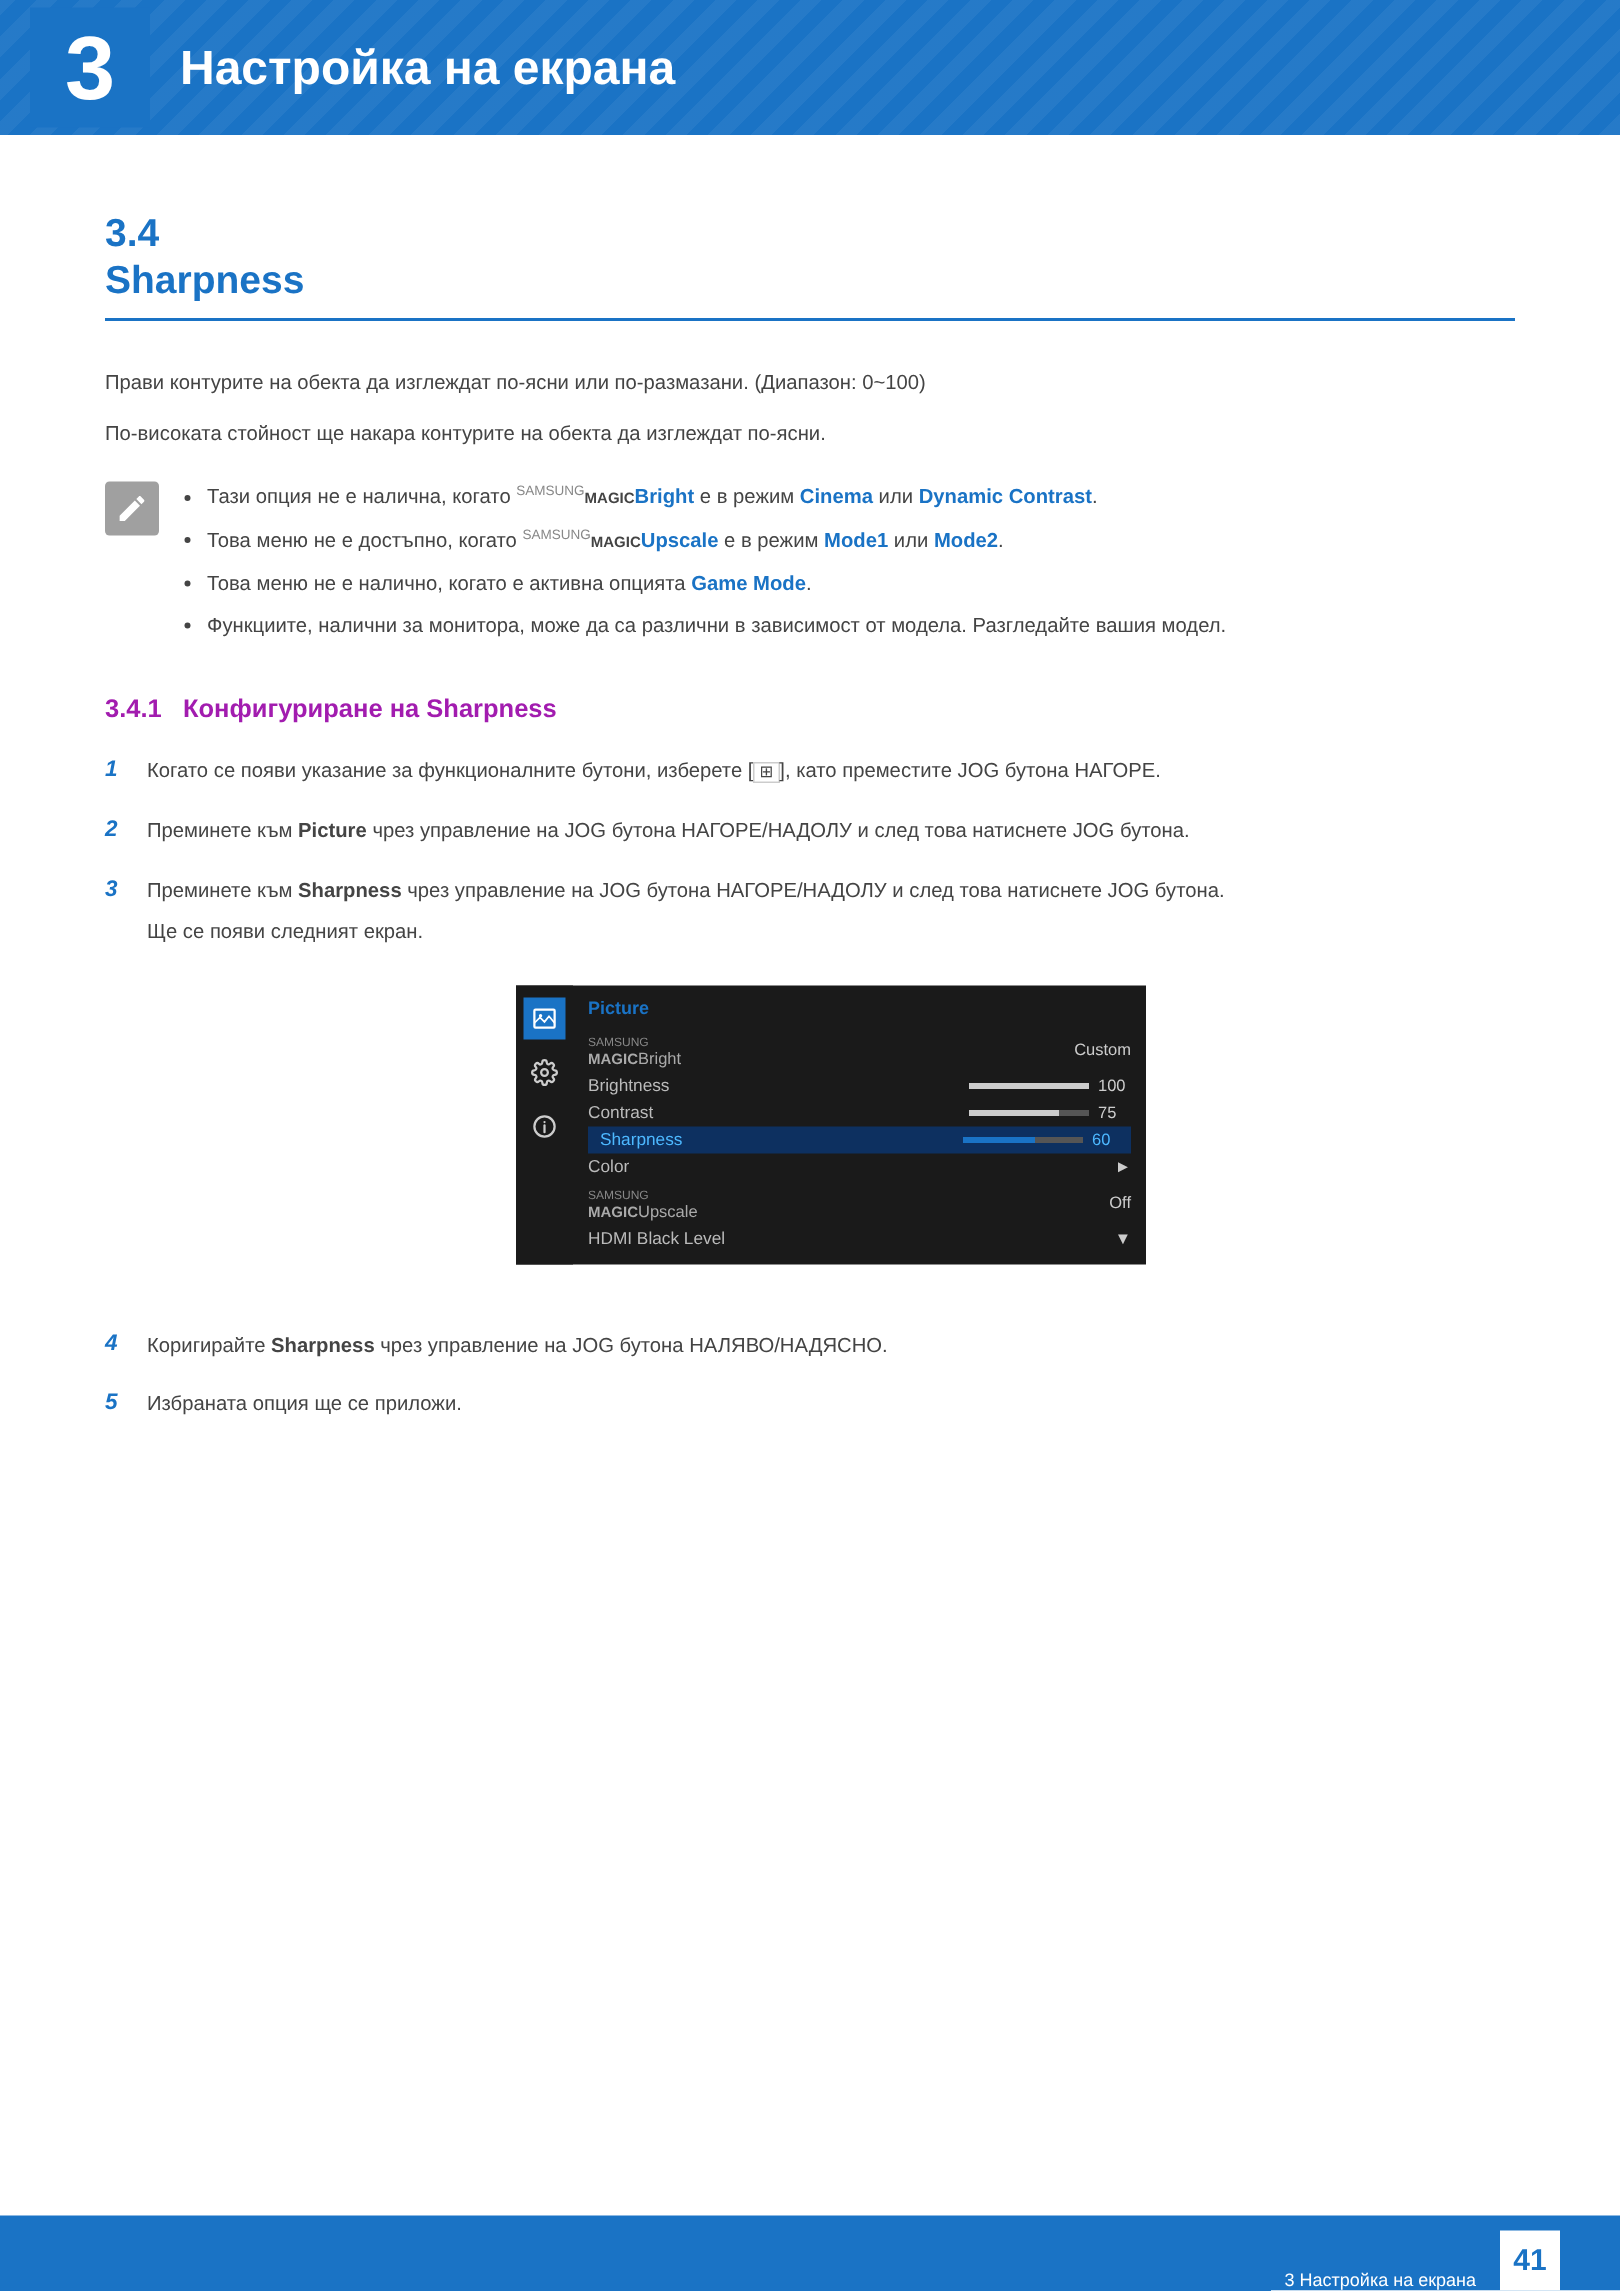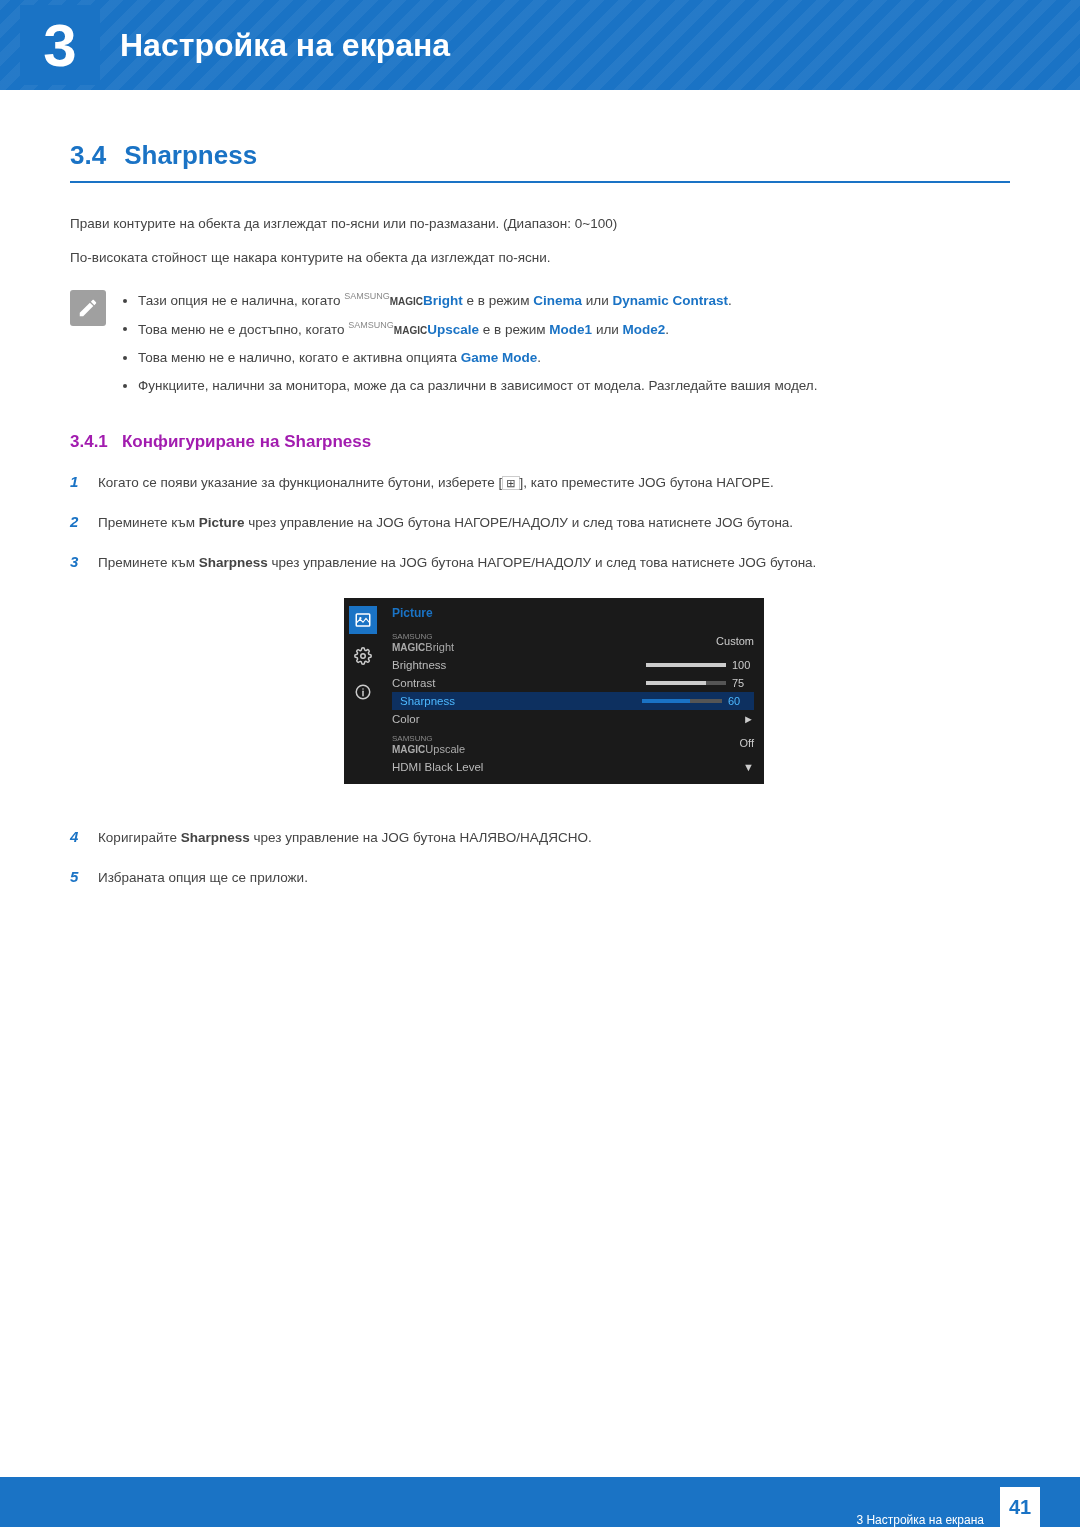--- a/index.html
+++ b/index.html
@@ -63,20 +63,21 @@
       padding: 50px 70px 80px 70px;
     }
 
     
     .section-heading {
       display: flex;
       align-items: baseline;
       margin-bottom: 30px;
       border-bottom: 2px solid #1a73c5;
       padding-bottom: 10px;
+      flex-direction: column;
     }
     .section-number {
       color: #1a73c5;
       font-size: 26px;
       font-weight: bold;
       margin-right: 18px;
     }
     .section-title {
       color: #1a73c5;
       font-size: 26px;
@@ -377,20 +378,23 @@
         </p>
       </div>
     </li>
 
     <li class="step-item">
       <span class="step-number"><em>3</em></span>
       <div class="step-content">
         <p class="step-text">
           Преминете към <strong>Sharpness</strong> чрез управление на JOG бутона НАГОРЕ/НАДОЛУ и след това натиснете JOG бутона.
         </p>
+        <p class="step-sub-text">
+          Ще се появи следният екран.
+        </p>
 
         <div class="menu-mockup-container">
           <div class="menu-mockup">
 
             <div class="menu-left-icons">
               <div class="menu-icon-item active">
                 <svg viewBox="0 0 24 24">
                     <rect x="3" y="4" width="18" height="16" rx="1" fill="none" stroke="#fff" stroke-width="2"></rect>
                     <circle cx="8.5" cy="9.5" r="1.5"></circle>
                     <polyline points="3,16 8,11 12,15 16,10 21,16" fill="none" stroke="#fff" stroke-width="1.5"></polyline>

